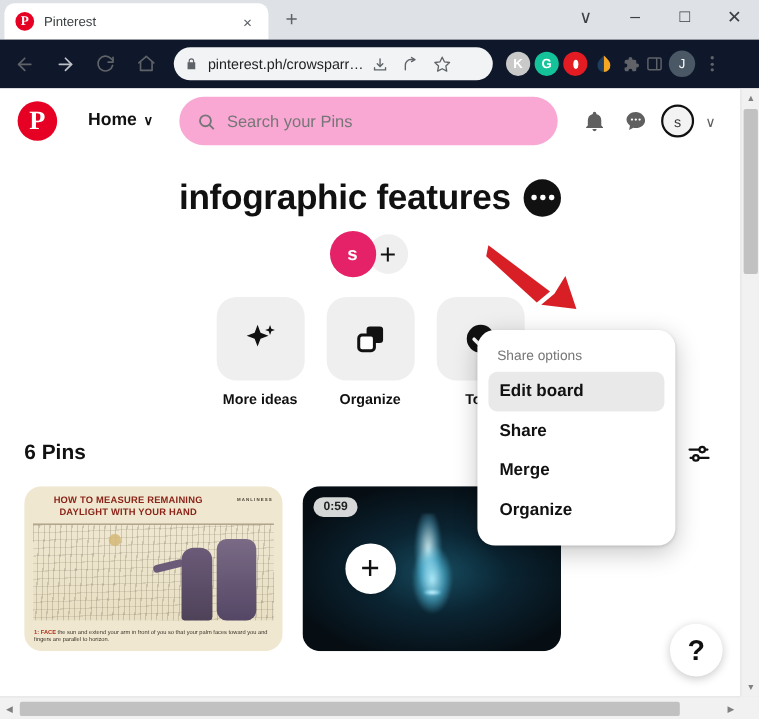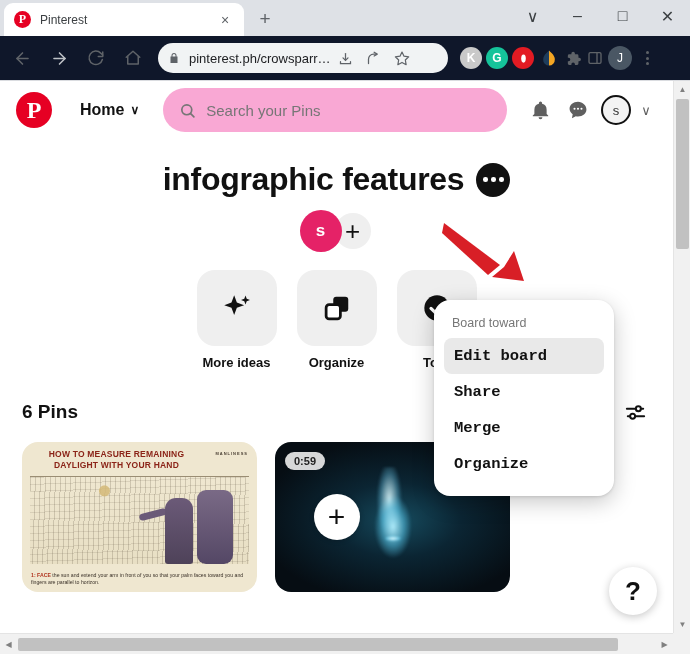--- a/index.html
+++ b/index.html
@@ -333,21 +333,21 @@
     box-shadow: 0 1px 3px rgba(0,0,0,.12), 0 6px 22px rgba(0,0,0,.22);
     padding: 16px 10px 14px 10px;
     z-index: 50;
   }
   .menu-head {
     font-size: 12.5px; color: #767676;
     padding: 0 8px 8px 8px;
   }
   .menu-item {
     padding: 9px 10px; border-radius: 8px;
-    font-size: 15.5px; font-weight: bold; color: #111; font-family: Liberation Mono, monospace;
+    font-size: 15.5px; font-weight: bold; color: #111;
   }
   .menu-item.active { background: #e9e9e9; }
 
   
   .arrow { position: absolute; left: 440px; top: 138px; z-index: 60; pointer-events: none; }
 
   
   .vscroll {
     position: absolute; top: 81px; right: 0; width: 17px; height: 552px;
     background: #f1f1f1; border-left: 1px solid #e4e4e4;
@@ -606,21 +606,21 @@
           <div class="dur-badge">0:59</div>
         </div>
       </div>
 
       <div class="grid-add">+</div>
     </div>
 
     <div class="help-fab">?</div>
 
     <div class="menu">
-      <div class="menu-head">Board toward</div>
+      <div class="menu-head">Share options</div>
       <div class="menu-item active">Edit board</div>
       <div class="menu-item">Share</div>
       <div class="menu-item">Merge</div>
       <div class="menu-item">Organize</div>
     </div>
 
     <div class="arrow">
       <svg width="100" height="72" viewBox="0 0 100 72">
         <path d="M6 2 L64 48 L74 32 L84 62 L52 58 L64 48 L6 2 Z" fill="#d81f26"></path>
         <path d="M4 4 L60 46 L48 56 L2 14 Z" fill="#d81f26"></path>

